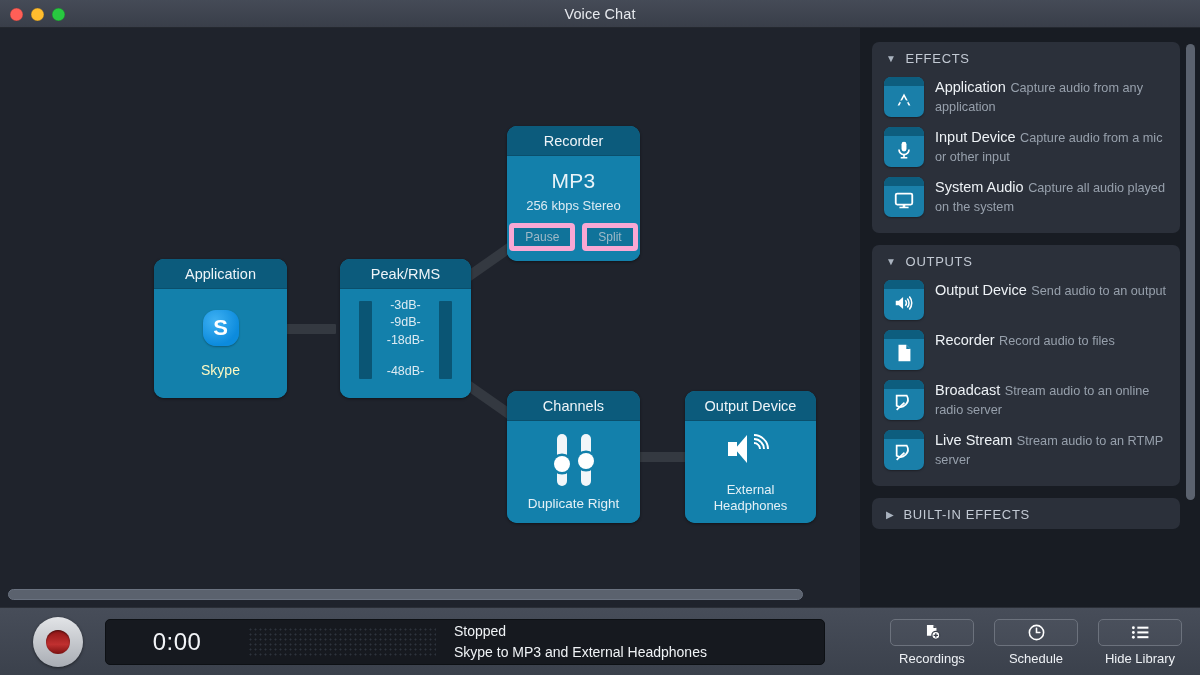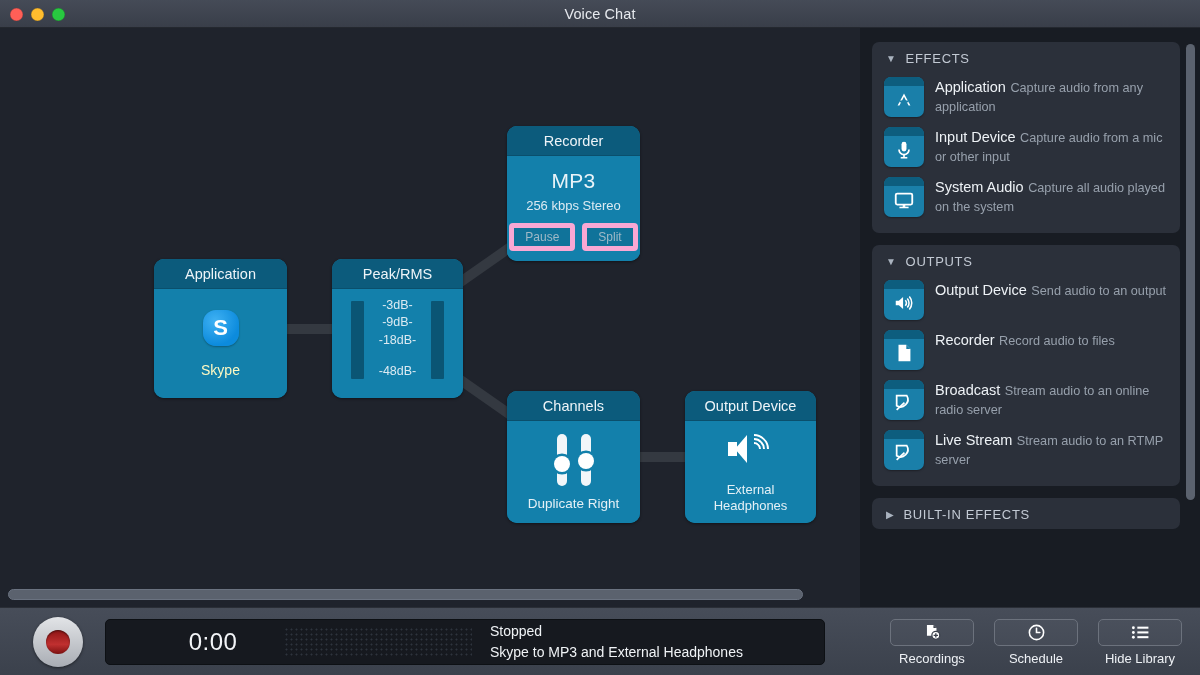--- a/index.html
+++ b/index.html
@@ -91,21 +91,21 @@
   .skype-icon {
     width: 36px; height: 36px; border-radius: 13px;
     background: radial-gradient(circle at 34% 30%, #3fb1f3, #0c8bdd 70%);
     display: flex; align-items: center; justify-content: center;
     color: #fff; font-size: 22px; font-weight: bold; font-family: "Liberation Sans", sans-serif;
     box-shadow: 0 1px 2px rgba(0,0,0,.3);
   }
   .app-label { font-size: 14px; margin-top: 16px; color: #fef9c3; }
 
   
-  #node-peak { left: 332px; top: 231px; width: 131px; height: 139px; }
+  #node-peak { left: 340px; top: 231px; width: 131px; height: 139px; }
   #node-peak .node-bd { position: relative; justify-content: flex-start; }
   .meter-bar {
     position: absolute; top: 12px; width: 13px; height: 78px;
     background: #0a5574; border-radius: 1px;
   }
   .meter-bar.l { left: 19px; }
   .meter-bar.r { right: 19px; }
   .db-scale {
     position: relative; z-index: 2; margin-top: 8px;
     display: flex; flex-direction: column; align-items: center;
@@ -227,21 +227,20 @@
     box-shadow: inset 0 1px 2px rgba(0,0,0,.5);
   }
   #status-strip {
     margin-left: 22px;
     width: 720px; height: 46px;
     background: #16191f;
     border-radius: 5px;
     border: 1px solid #0d1014;
     display: flex; align-items: center;
     overflow: hidden;
-    padding-left: 36px;
   }
   #timer {
     width: 142px; text-align: center;
     font-size: 24px; color: #f2f4f7; letter-spacing: .5px;
   }
   #level-meter {
     width: 188px; height: 30px;
     background-image:
       radial-gradient(circle, #2e343d 0.9px, transparent 1.1px);
     background-size: 5px 5px;

